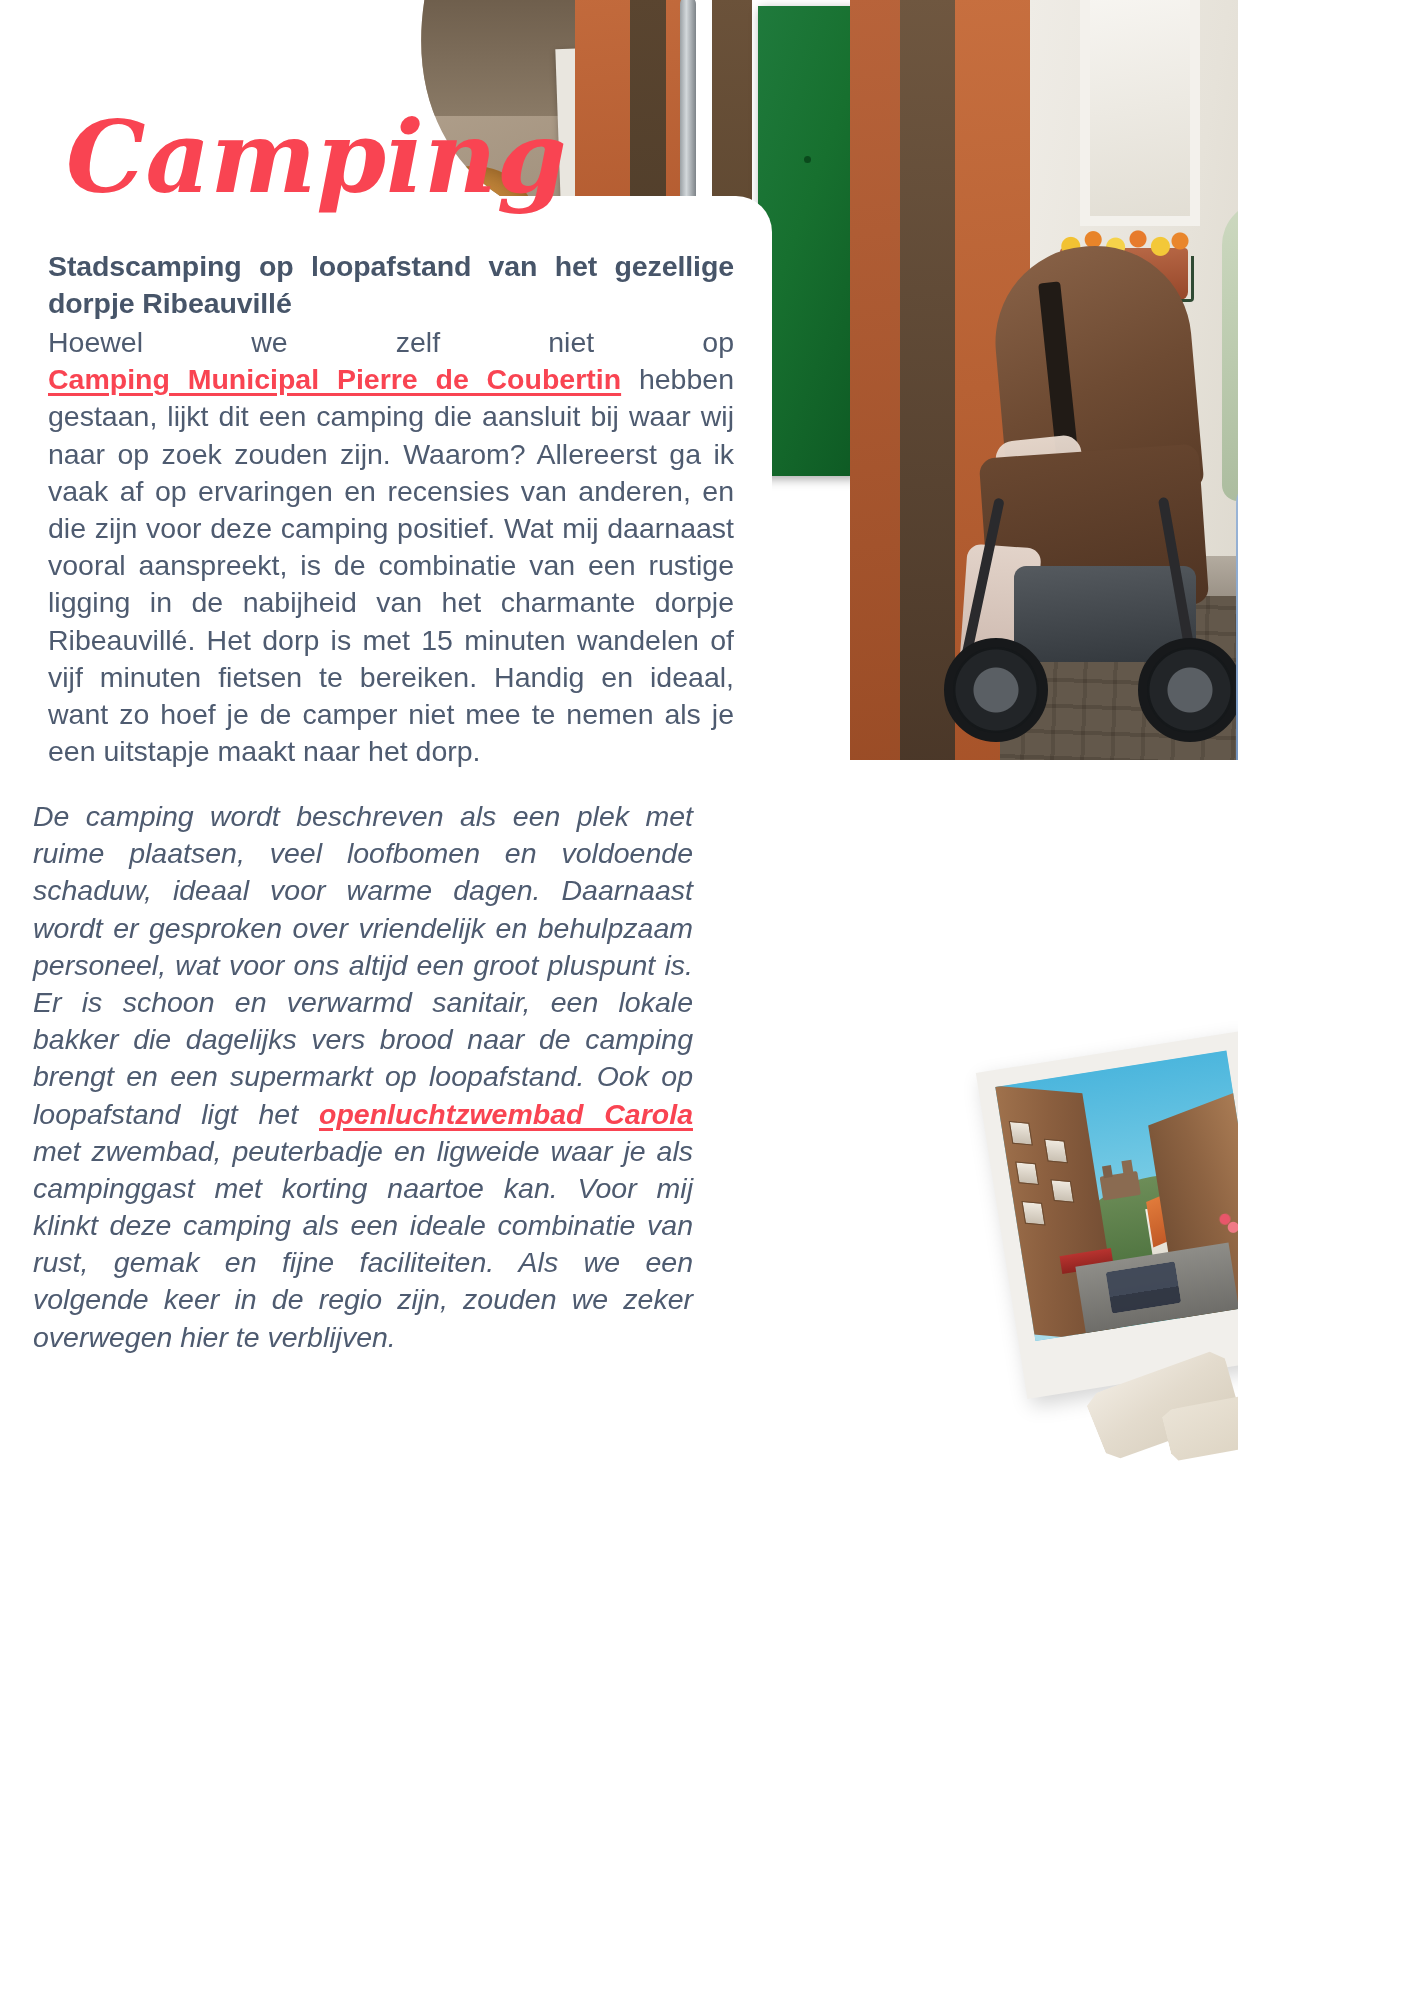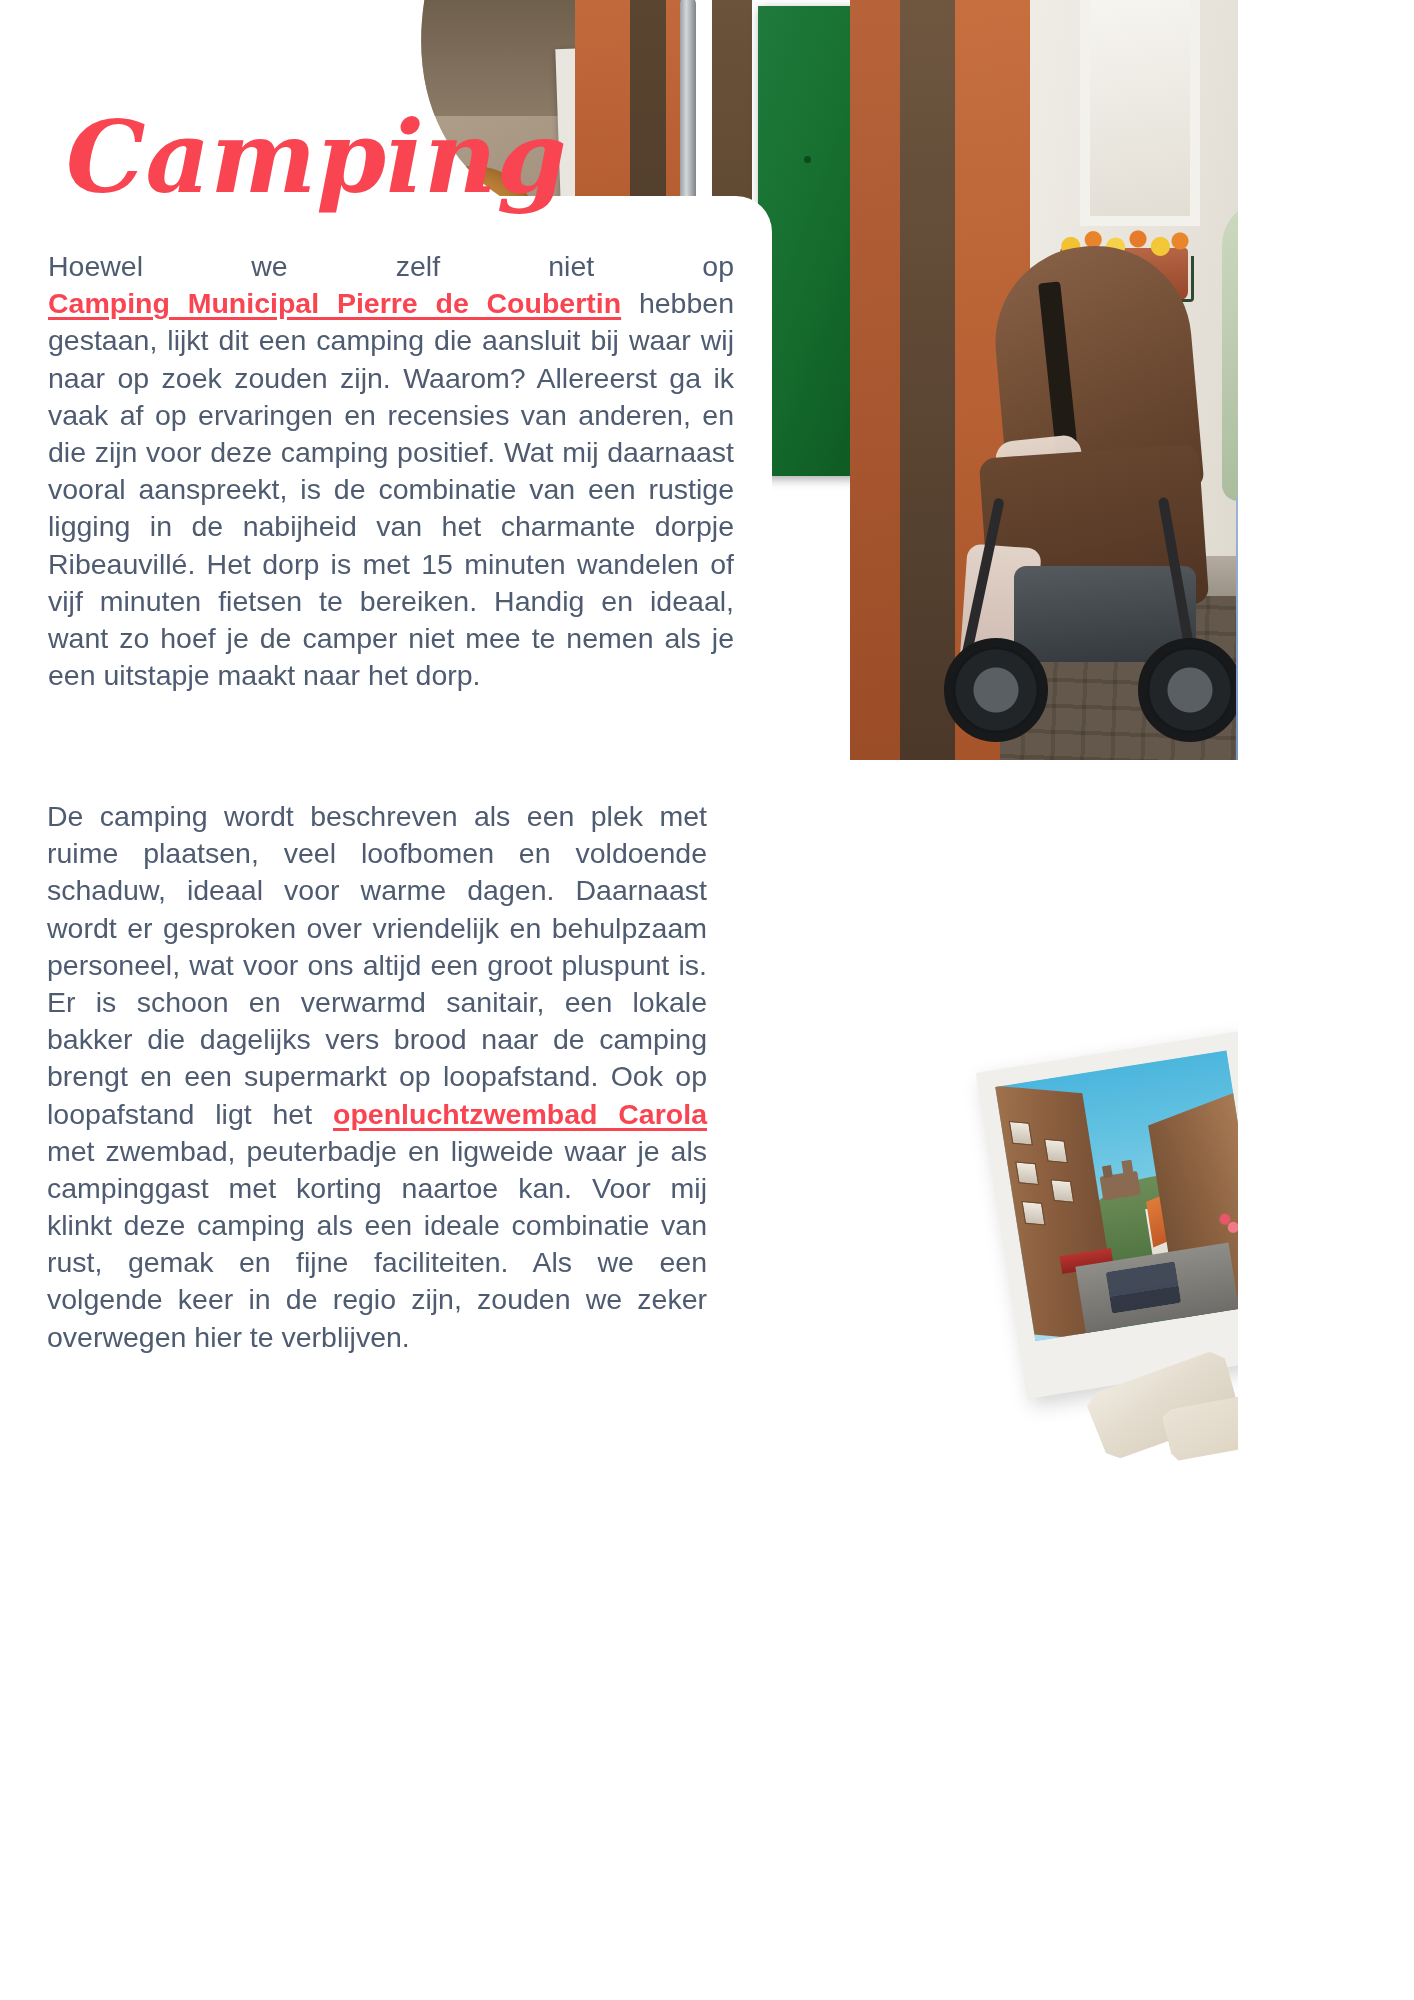--- a/index.html
+++ b/index.html
@@ -287,21 +287,21 @@
     color:#4e5b70; text-align:justify; text-align-last:left;
   }
   .link {
     color:#f94452; font-weight:700;
     text-decoration:underline; text-decoration-thickness:3px;
     text-underline-offset:4px;
     white-space:nowrap; cursor:pointer;
   }
 
   .text-col2 {
-    position:absolute; left:47px; top:798px; width:660px; z-index:8;
+    position:absolute; left:33px; top:798px; width:660px; z-index:8;font-style:italic;
   }
   .text-col2 .body-p { font-size:28.5px; line-height:1.305; }
 
   
   .polaroid {
     position:absolute; left:1000px; top:1050px;
     width:268px; height:330px;
     background:#f1efeb;
     padding:17px 17px 56px 17px;
     box-shadow:4px 8px 20px rgba(0,0,0,.17);
@@ -465,20 +465,21 @@
   <div class="content-panel"></div>
   <div class="content-panel lower"></div>
 
   <div class="camping-title">
     <svg viewBox="0 0 420 130" preserveAspectRatio="xMinYMid meet" aria-hidden="true">
       <text x="4" y="96" fill="#f94452">Camping</text>
     </svg>
   </div>
 
   <div class="text-col">
+    <div class="subhead">Stadscamping op loopafstand van het gezellige dorpje Ribeauvillé</div>
     <div class="body-p"><span>Hoewel we zelf niet op </span><a class="link" href="#">Camping Municipal Pierre de Coubertin</a><span> hebben gestaan, lijkt dit een camping die aansluit bij waar wij naar op zoek zouden zijn. Waarom? Allereerst ga ik vaak af op ervaringen en recensies van anderen, en die zijn voor deze camping positief. Wat mij daarnaast vooral aanspreekt, is de combinatie van een rustige ligging in de nabijheid van het charmante dorpje Ribeauvillé. Het dorp is met 15 minuten wandelen of vijf minuten fietsen te bereiken. Handig en ideaal, want zo hoef je de camper niet mee te nemen als je een uitstapje maakt naar het dorp.</span></div>
   </div>
 
   <div class="text-col2">
     <div class="body-p"><span>De camping wordt beschreven als een plek met ruime plaatsen, veel loofbomen en voldoende schaduw, ideaal voor warme dagen. Daarnaast wordt er gesproken over vriendelijk en behulpzaam personeel, wat voor ons altijd een groot pluspunt is. Er is schoon en verwarmd sanitair, een lokale bakker die dagelijks vers brood naar de camping brengt en een supermarkt op loopafstand. Ook op loopafstand ligt het </span><a class="link" href="#">openluchtzwembad Carola</a><span> met zwembad, peuterbadje en ligweide waar je als campinggast met korting naartoe kan. Voor mij klinkt deze camping als een ideale combinatie van rust, gemak en fijne faciliteiten. Als we een volgende keer in de regio zijn, zouden we zeker overwegen hier te verblijven.</span></div>
   </div>
 
   <div class="polaroid">
     <div class="polaroid-inner">
       <div class="pv-sky"></div>

